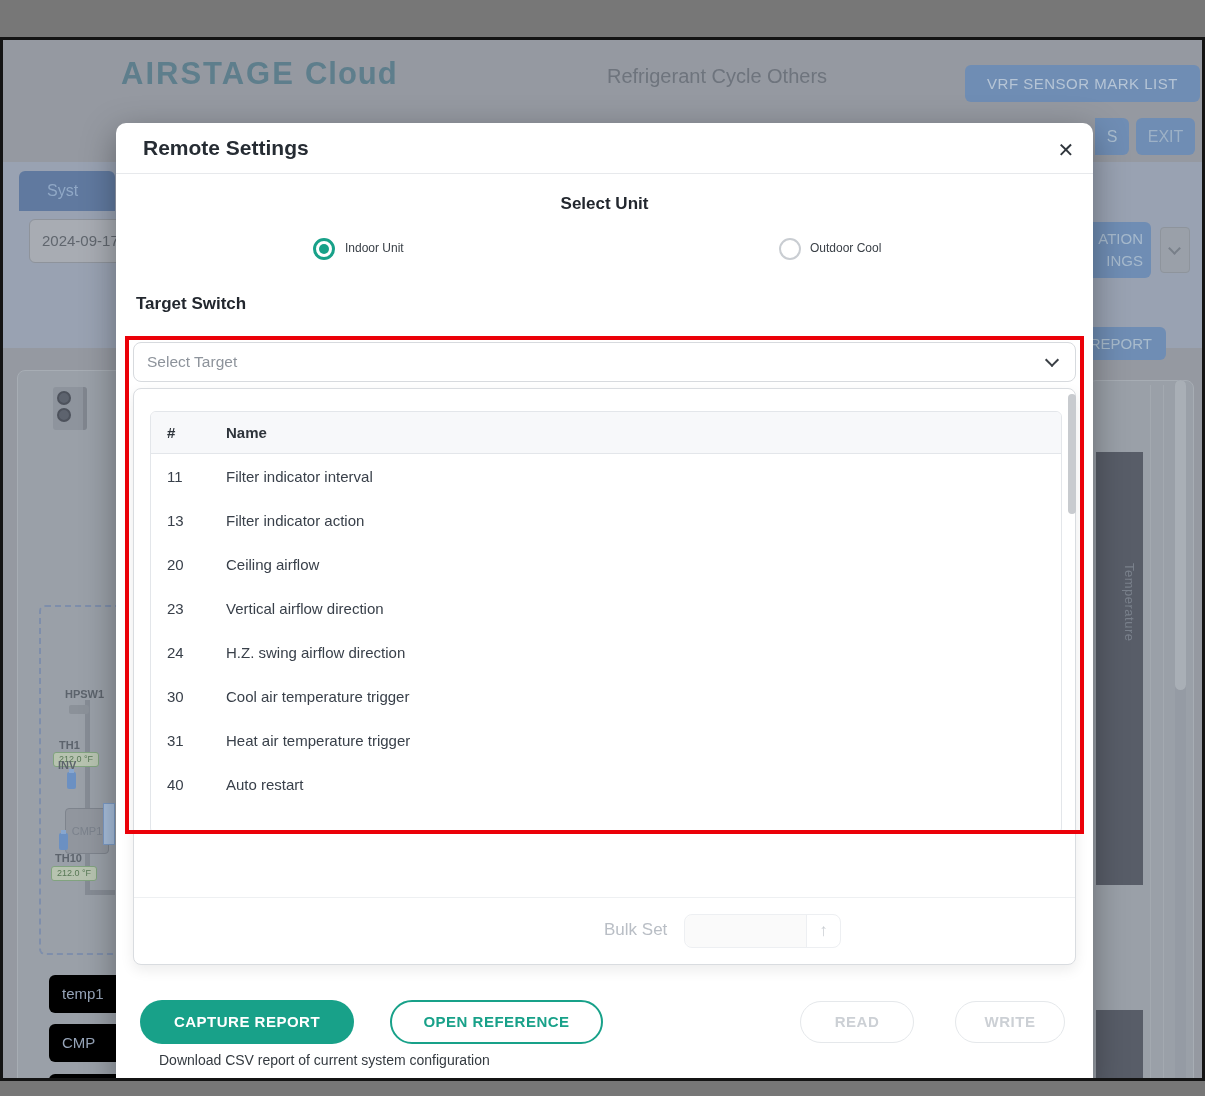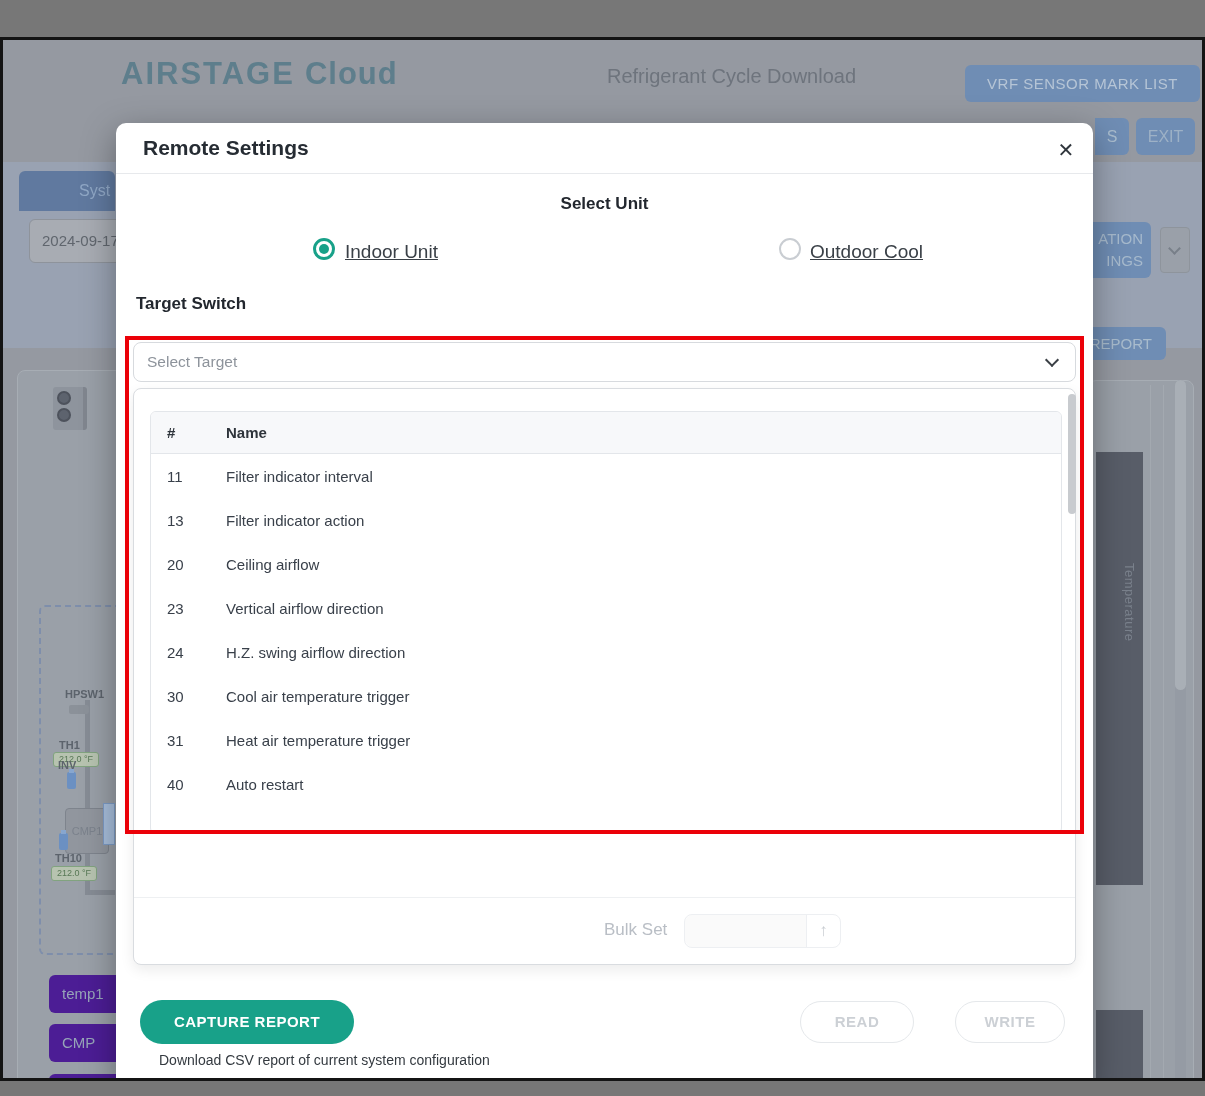--- a/index.html
+++ b/index.html
@@ -15,21 +15,21 @@
   
   .logo{ left:118px; top:16px; font-size:31px; font-weight:600; letter-spacing:2px; color:#5e7e8c;}
   .logo .sec{ letter-spacing:1px; margin-left:10px;}
   .page-title{ left:604px; top:25px; font-size:20px; color:#6e747d; }
   .bbtn{ background:var(--steel-blue); border-radius:6px; color:#b3c2d4; text-align:center; }
   .vrf{ left:962px; top:25px; width:235px; height:37px; font-size:15px; line-height:37px; letter-spacing:.5px; color:#b6c5d6;}
   .frag-s{ left:1092px; top:78px; width:34px; height:37px; font-size:16px; line-height:37px; color:#a9bccd; border-radius:0 6px 6px 0;}
   .exit{ left:1133px; top:78px; width:59px; height:37px; font-size:16px; line-height:37px; color:#9db1c6;}
   .band{ left:0; top:122px; width:1205px; height:186px; background:var(--band-bg); }
   .tab{ left:16px; top:131px; width:96px; height:40px; background:#60799f; border-radius:6px 6px 0 0;
-        color:#90a8c6; font-size:16px; line-height:40px; padding-left:60px;}
+        color:#90a8c6; font-size:16px; line-height:40px; padding-left:28px;}
   .datefield{ left:26px; top:179px; width:112px; height:44px; background:#a8acb3; border:1px solid #8e939b;
         border-radius:6px; color:#60666e; font-size:15px; line-height:42px; padding-left:12px;}
   .rbtn{ left:1030px; top:182px; width:118px; height:56px; background:var(--steel-blue); border-radius:6px;
         color:#a7bacd; font-size:15px; line-height:22px; text-align:right; padding:6px 8px 0 0;}
   .chevbox{ left:1157px; top:187px; width:30px; height:46px; background:#9aa0a9; border:1px solid #8e949c; border-radius:4px;}
   .chev{ display:inline-block; width:9px; height:9px; border-right:2px solid #787f89; border-bottom:2px solid #787f89;
         transform:rotate(45deg); position:absolute; left:9px; top:16px;}
   .reportbtn{ left:1030px; top:287px; width:133px; height:33px; background:var(--steel-blue); border-radius:6px;
         color:#a9bccd; font-size:15px; line-height:33px; text-align:right; padding-right:14px;}
   .panel{ background:var(--panel-bg); border:1px solid #a7adb4; border-radius:8px; }
@@ -42,21 +42,21 @@
   .pipe-h{ left:82px; top:850px; width:30px; height:5px; background:#868c95;}
   .dlabel{ font-size:11px; font-weight:bold; color:#5c636c; }
   .badge{ width:46px; height:15px; background:#b7c3b0; border:1px solid #81a37f; border-radius:3px;
           font-size:9px; color:#587855; text-align:center; line-height:13px;}
   .sensor{ width:9px; height:17px; background:#6b90c2; border-radius:2px;}
   .sensor::before{ content:""; position:absolute; left:2px; top:-3px; width:5px; height:4px; background:#87a6cf;}
   .hpsw-comp{ left:66px; top:665px; width:20px; height:9px; background:#8b9199; border-radius:2px;}
   .cmp1{ left:62px; top:768px; width:44px; height:46px; background:#91969e; border:1px solid #7e848d; border-radius:4px;
          color:#7b828c; font-size:11px; text-align:center; line-height:44px;}
   .obox{ left:100px; top:763px; width:12px; height:42px; background:#a9c0dd; border:1px solid #7d9cc6;}
-  .sbtn{ left:46px; width:90px; height:38px; background:#4c1d95; border-radius:6px; color:#96a4b8;
+  .sbtn{ left:46px; width:90px; height:38px; background:#000000; border-radius:6px; color:#96a4b8;
          font-size:15px; line-height:38px; padding-left:13px;}
   .dark{ background:var(--dark-panel); }
   .chart1{ left:1093px; top:412px; width:47px; height:433px;}
   .vtext{ left:1100px; top:523px; width:34px; height:140px; writing-mode:vertical-rl; color:#7a818c; font-size:13px; letter-spacing:.5px;}
   .chart2{ left:1093px; top:970px; width:47px; height:123px;}
   .pline{ width:1px; top:345px; height:745px; background:#a3a9b0;}
   .pgscroll-track{ left:1172px; top:340px; width:11px; height:715px; background:#959ba4; border-radius:6px;}
   .pgscroll-thumb{ left:1172px; top:340px; width:11px; height:310px; background:#a9afb6; border-radius:6px;}
   .bstrip-l{ left:588px; top:1052px; width:48px; height:41px; background:#9aa1ab;}
   .bstrip-l i{ position:absolute; top:0; width:1px; height:41px; background:#8b929c;}
@@ -67,21 +67,21 @@
   
   .modal{ left:113px; top:83px; width:977px; height:965px; background:#fff; border-radius:10px;
           box-shadow:0 10px 34px rgba(0,0,0,.35); z-index:10; }
   .m-title{ left:27px; top:13px; font-size:21px; font-weight:bold; color:#262c33;}
   .m-close{ left:935px; top:12px; width:30px; height:30px; font-size:20px; color:#2f353c; text-align:center; line-height:30px; cursor:pointer;}
   .m-divider{ left:0; top:50px; width:977px; height:1px; background:#e7e9ec;}
   .m-sel-head{ left:0; top:71px; width:977px; text-align:center; font-size:17px; font-weight:bold; color:#22272e;}
   .radio{ width:22px; height:22px; border-radius:50%; border:3px solid var(--accent);}
   .radio.sel::after{ content:""; position:absolute; inset:3px; border-radius:50%; background:var(--accent);}
   .radio.unsel{ border:2px solid #c9cdd2;}
-  .rlabel{ font-size:19px; color:#3a4047;text-decoration:underline; }
+  .rlabel{ font-size:12px; color:#3a4047; }
   .m-target-head{ left:20px; top:171px; font-size:17px; font-weight:bold; color:#22272e;}
   .redbox{ left:9px; top:213px; width:959px; height:498px; border:4px solid var(--highlight-red); z-index:40; pointer-events:none;}
   .selectbox{ left:17px; top:219px; width:943px; height:40px; border:1px solid #d7dade; border-radius:8px; background:#fff; cursor:pointer;}
   .selectbox .ph{ position:absolute; left:13px; top:10px; font-size:15.5px; color:#8d939b;}
   .selectbox .chev2{ position:absolute; right:18px; top:12px; width:10px; height:10px; border-right:2px solid #3a3f45;
                      border-bottom:2px solid #3a3f45; transform:rotate(45deg);}
   .dropdown{ left:17px; top:265px; width:943px; height:577px; background:#fff; border:1px solid #d9dce0; border-radius:8px;
              box-shadow:0 5px 14px rgba(0,0,0,.08);}
   .tablebox{ position:absolute; left:16px; top:22px; width:912px; height:423px; border:1px solid #e3e6ea; border-radius:6px; overflow:hidden;}
   .trow{ display:flex; height:44px; align-items:center; font-size:15px; color:#39404a; cursor:pointer;}
@@ -103,21 +103,21 @@
   .m-caption{ left:43px; top:929px; font-size:14px; color:#343a40;}
 </style>
 </head>
 <body>
 
 <div class="screen">
 
   <div class="abs logo">
     <span>AIRSTAGE</span><span class="sec">Cloud</span>
   </div>
-  <div class="abs page-title">Refrigerant Cycle Download</div>
+  <div class="abs page-title">Refrigerant Cycle Others</div>
   <div class="abs bbtn vrf">VRF SENSOR MARK LIST</div>
 
   <div class="abs band"></div>
 
   <div class="abs bbtn frag-s">S</div>
   <div class="abs bbtn exit">EXIT</div>
 
   <div class="abs tab">Syst</div>
   <div class="abs datefield">2024-09-17</div>
   <div class="abs rbtn">
@@ -232,18 +232,19 @@
         <span class="bulk-group">
           <input class="bulk-input" disabled="" value="" style="">
           <span class="bulk-up">↑</span>
         </span>
       </div>
     </div>
 
     <div class="abs redbox"></div>
 
     <div class="abs pill btn-capture">CAPTURE REPORT</div>
+    <div class="abs pill btn-openref">OPEN REFERENCE</div>
     <div class="abs pill btn-read">READ</div>
     <div class="abs pill btn-write">WRITE</div>
     <div class="abs m-caption">Download CSV report of current system configuration</div>
   </div>
 
 </div>
 
 </body></html>

